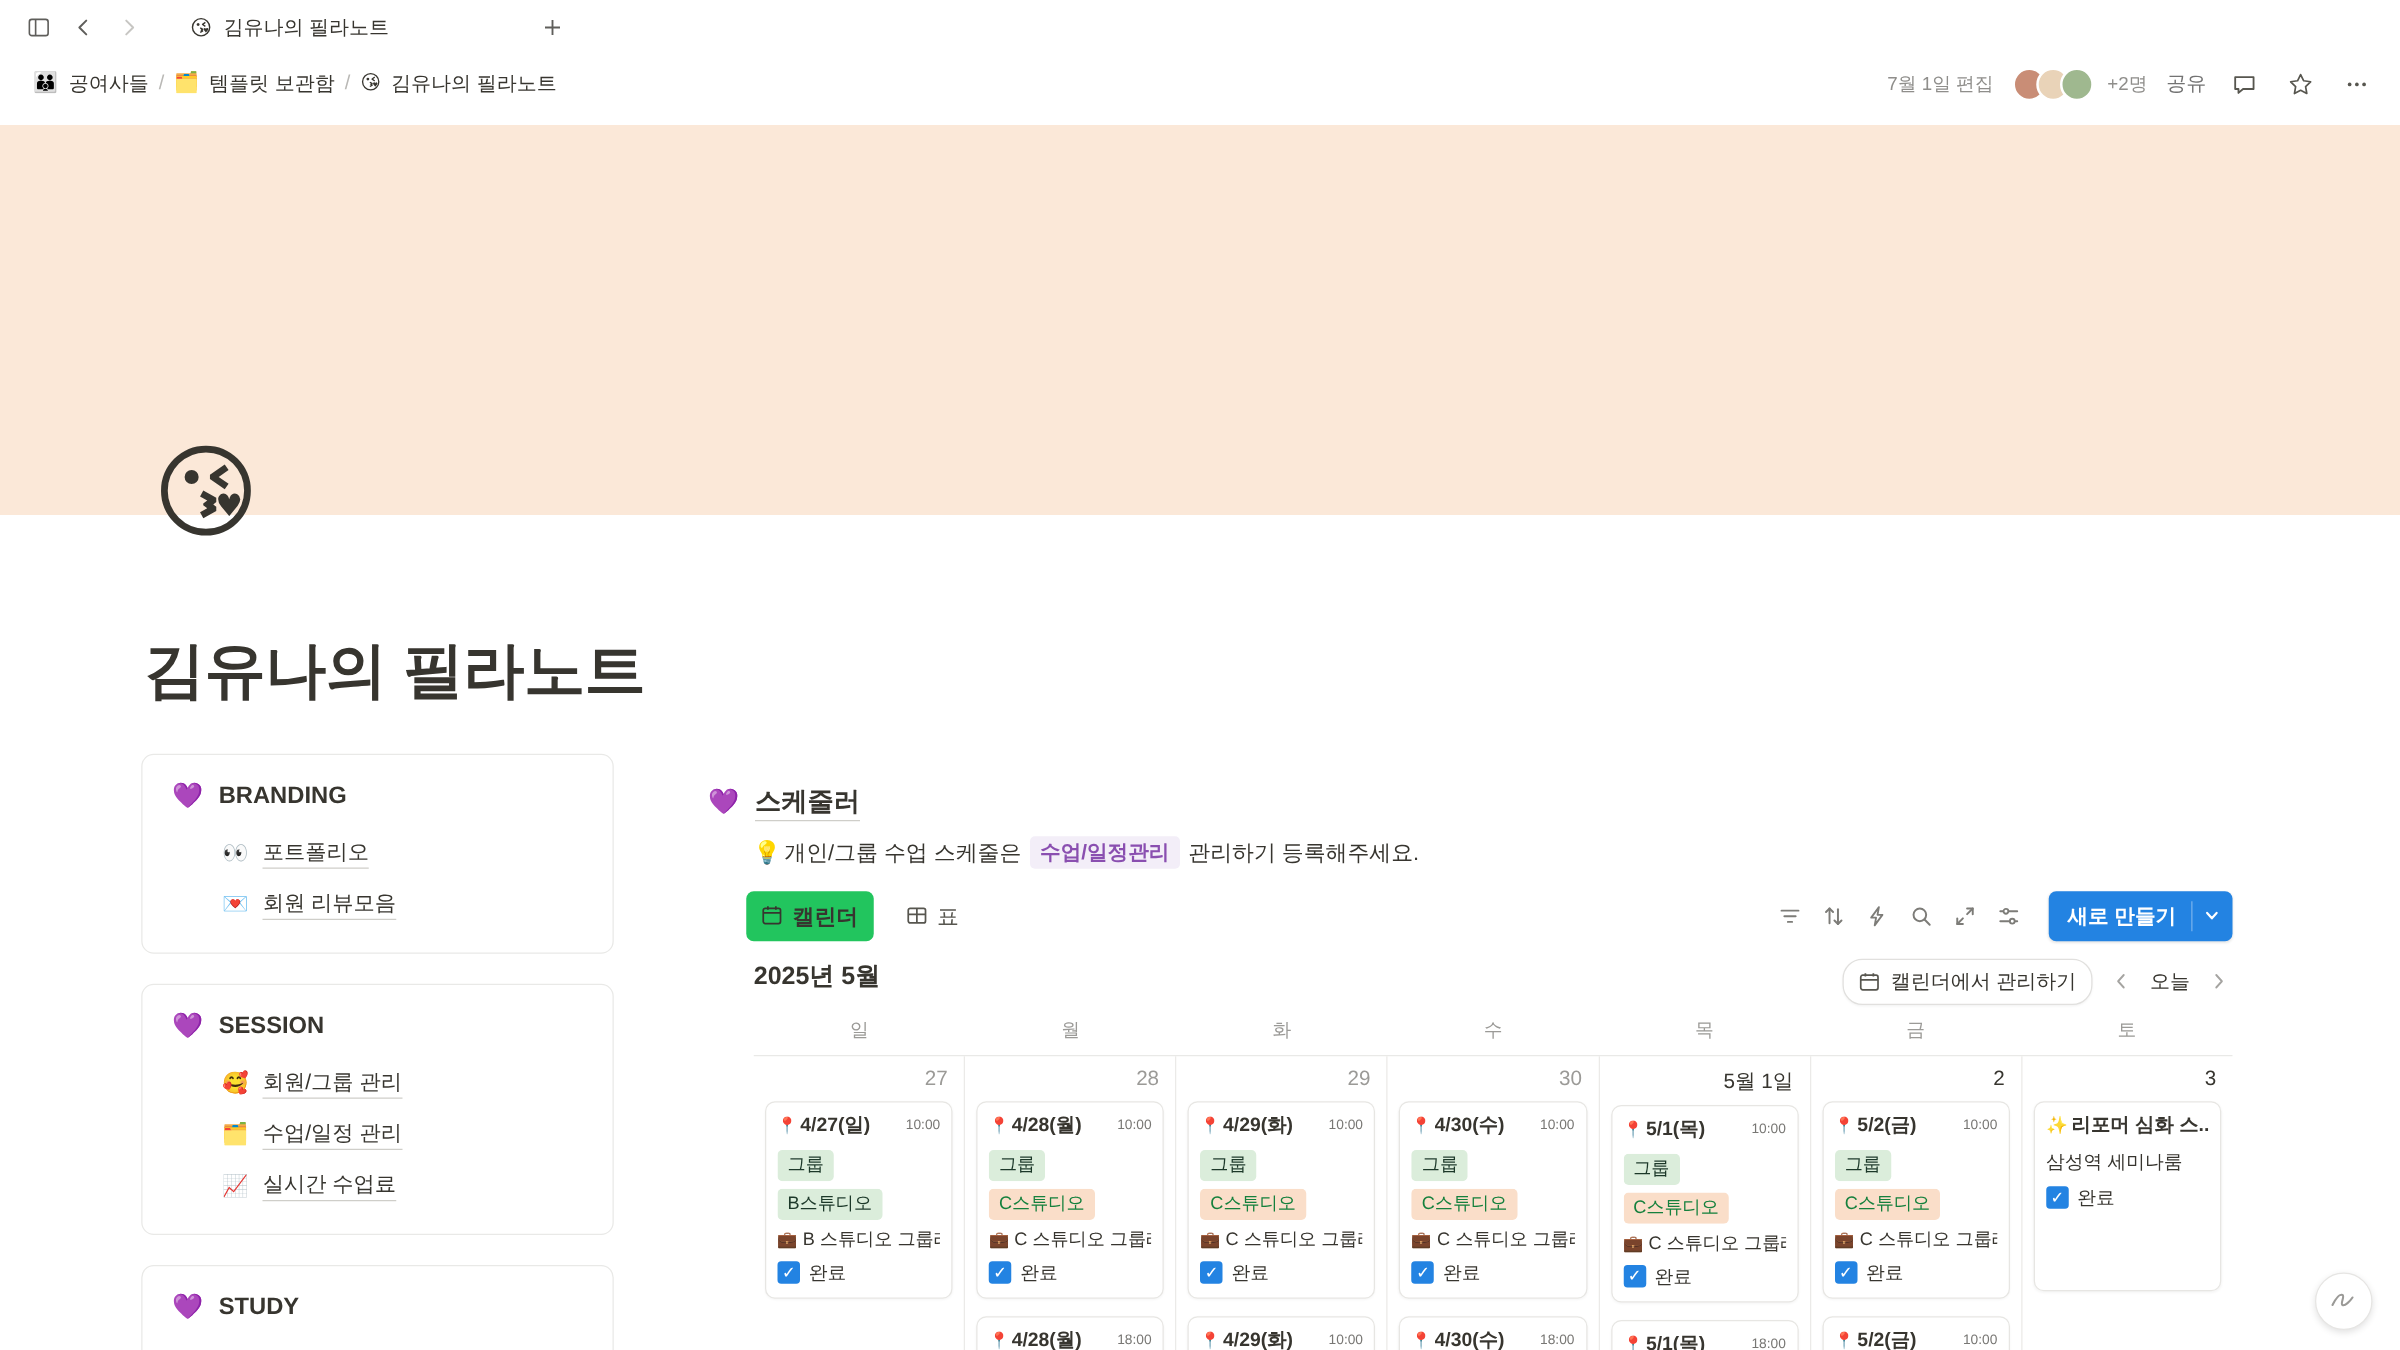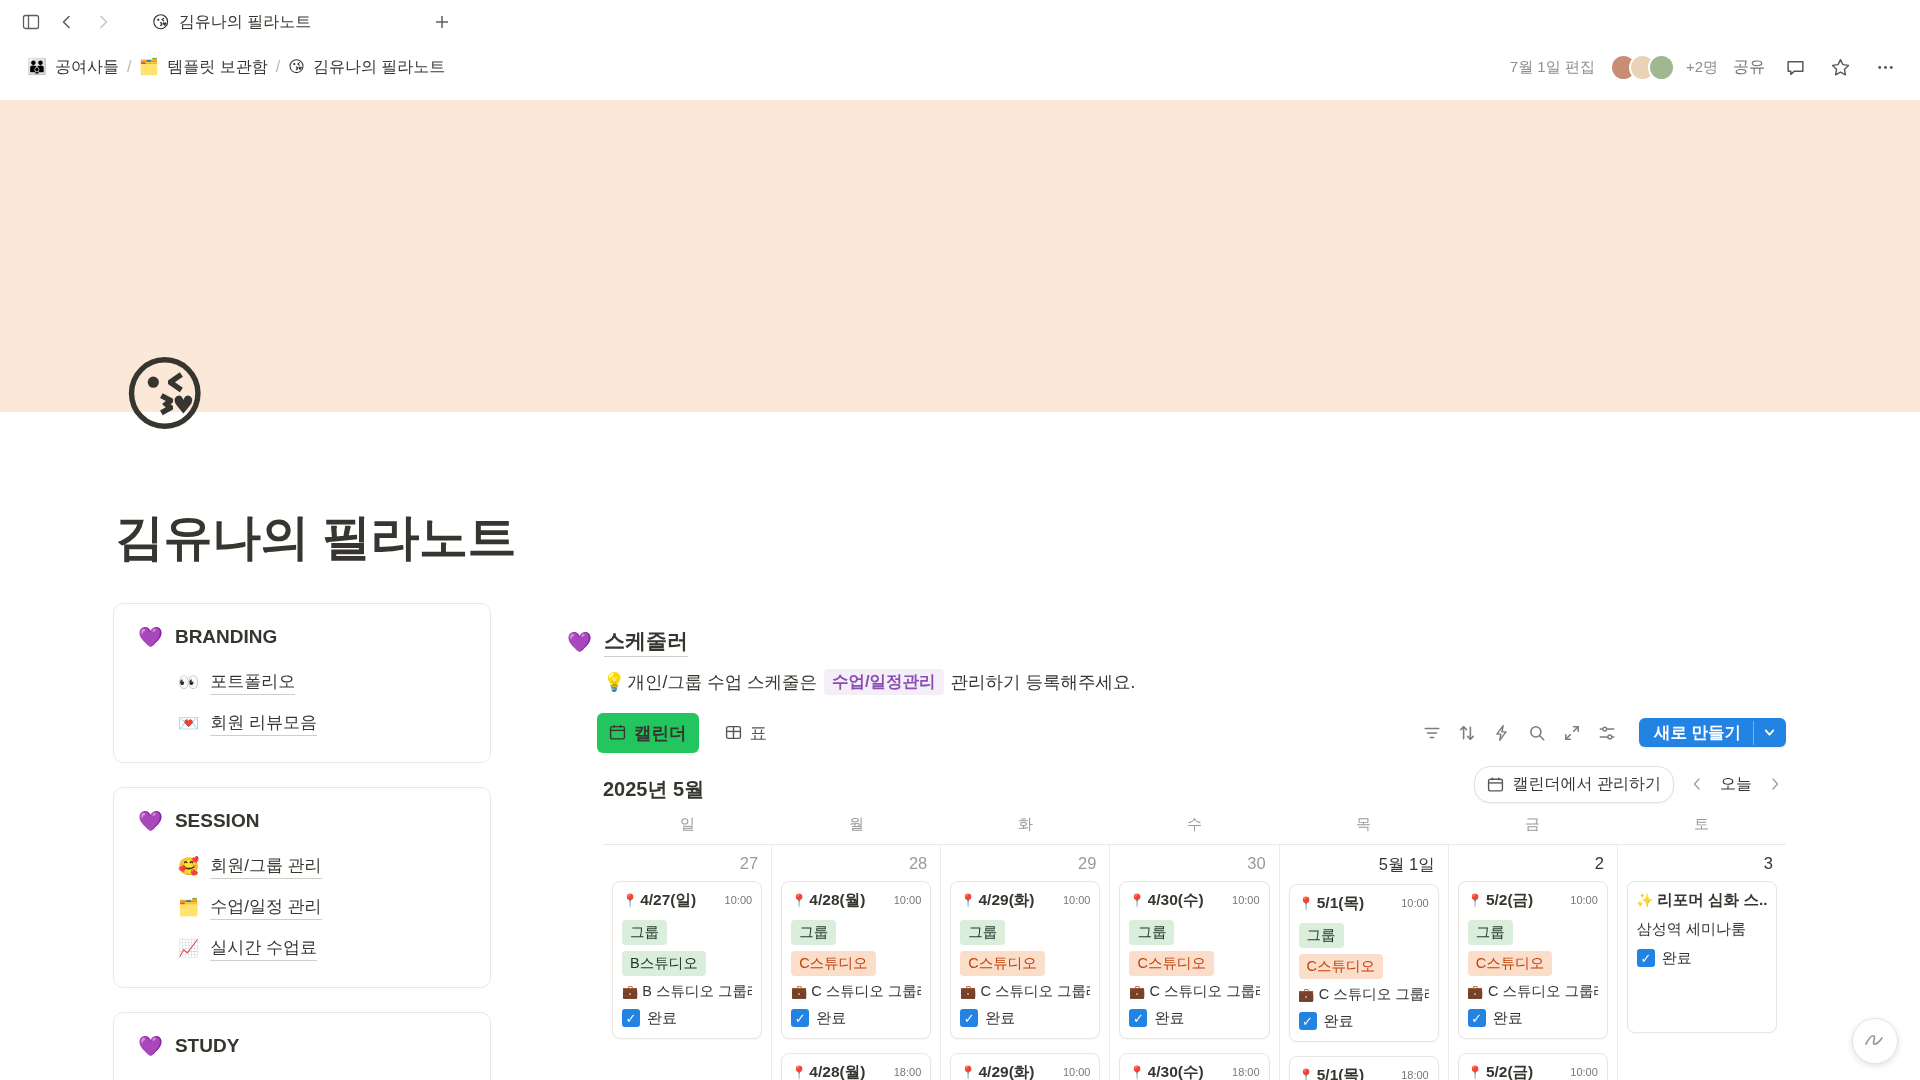--- a/index.html
+++ b/index.html
@@ -49,26 +49,26 @@
   .sched-title{border-bottom:1px solid #cfcec9;padding-bottom:1px;cursor:pointer}
   .callout{margin:12px 18px 0 56px;display:flex;align-items:center;font-size:17.5px;white-space:nowrap}
   .bulb{font-size:18px;margin-right:2px}
   .ptag{background:#f3eef8;color:#8a4fb0;font-weight:700;padding:2px 8px;border-radius:4px;font-size:16.5px;margin:0 7px;cursor:pointer}
   .views-row{display:flex;align-items:center;margin:16px 18px 0 50px;height:44px}
   .view-tab{display:flex;align-items:center;gap:8px;padding:8px 12px;border-radius:6px;font-size:17.5px;cursor:pointer;color:#37352f}
   .view-tab.active{background:#22c55e;font-weight:600}
   .view-tab.plain{color:#57564f;margin-left:14px}
   .db-toolbar{margin-left:auto;display:flex;align-items:center;gap:17px}
   .tb-ic{display:flex;align-items:center;justify-content:center;cursor:pointer}
-  .new-btn{display:flex;align-items:center;background:#2383e2;color:#fff;border-radius:6px;height:29px;padding:0 0 0 15px;margin-left:6px;cursor:pointer;box-shadow:0 1px 2px rgba(0,0,0,.1)}
+  .new-btn{display:flex;align-items:center;background:#2383e2;color:#fff;border-radius:6px;height:40px;padding:0 0 0 15px;margin-left:6px;cursor:pointer;box-shadow:0 1px 2px rgba(0,0,0,.1)}
   .new-btn-label{font-size:16.5px;font-weight:600}
   .new-btn-divider{width:1px;height:24px;background:rgba(255,255,255,.38);margin:0 9px 0 12px}
   .new-btn-chevron{padding-right:10px;display:flex;align-items:center}
 
-  .month-row{display:flex;align-items:flex-end;margin:12px 18px 0 56px;height:36px}
+  .month-row{display:flex;align-items:flex-start;margin:12px 18px 0 56px;height:36px}
   .month-label{font-size:20px;font-weight:700}
   .cal-actions{margin-left:auto;display:flex;align-items:center;gap:12px}
   .manage-btn{display:flex;align-items:center;gap:9px;border:1px solid #e1e0de;border-radius:16px;padding:7px 12px;font-size:16px;font-weight:500;box-shadow:0 1px 2px rgba(0,0,0,.05);cursor:pointer;background:#fff}
   .nav-chev{display:flex;align-items:center;cursor:pointer;padding:3px}
   .today-label{font-size:16px;color:#37352f;cursor:pointer}
 
   .weekdays{display:flex;margin:12px 18px 0 56px}
   .weekday{flex:1;text-align:center;color:#9b9a97;font-size:15px;padding-bottom:10px}
   .cal-grid{display:flex;margin:0 18px 0 56px;border-top:1px solid #e9e9e7;height:480px}
   .day-col{flex:1;min-width:0;border-left:1px solid #ebeae8;padding-bottom:8px}
@@ -77,21 +77,21 @@
   .date-num.muted{color:#9b9a97}
 
   .event-card{margin:2px 9px 14px;background:#fff;border:1px solid #e7e6e3;border-radius:8px;padding:8px 9px 10px;box-shadow:0 1px 2px rgba(15,15,15,.04);cursor:pointer;min-height:152px}
   .ev-head{display:flex;align-items:center;margin-bottom:9px}
   .pin{font-size:13px;margin-right:2px;flex:none}
   .ev-title{font-size:15.5px;font-weight:700;flex:1;white-space:nowrap;overflow:hidden}
   .ev-time{font-size:11px;color:#787774;flex:none;margin-left:4px}
   .ev-tagline{margin-bottom:6px;white-space:nowrap;overflow:hidden}
   .tag{display:inline-block;font-size:14.5px;padding:2px 8px;border-radius:4px;line-height:1.45}
   .tag-green{background:#dbeddb;color:#1c3829}
-  .tag-orange{background:#fadec9;color:#c2410c}
+  .tag-orange{background:#fadec9;color:#15803d}
   .ev-lesson{display:flex;align-items:center;gap:4px;margin:4px 0 8px;font-size:14.5px;white-space:nowrap;overflow:hidden}
   .ev-ic{font-size:13px;flex:none}
   .ev-lesson-text{white-space:nowrap;overflow:hidden}
   .ev-done{display:flex;align-items:center;gap:7px;font-size:15px}
   .cb{width:18px;height:18px;background:#2383e2;border-radius:3px;color:#fff;font-size:13px;display:flex;align-items:center;justify-content:center;flex:none;cursor:pointer}
   .ev-venue{font-size:15px;margin:2px 0 10px;white-space:nowrap;overflow:hidden}
   .sparkle{font-size:14px;margin-right:3px;flex:none}
 
   
   .ai-fab{position:absolute;right:22px;bottom:16px;width:46px;height:46px;border-radius:50%;background:#fff;border:1px solid #e6e5e3;box-shadow:0 2px 6px rgba(0,0,0,.12);display:flex;align-items:center;justify-content:center;cursor:pointer}

